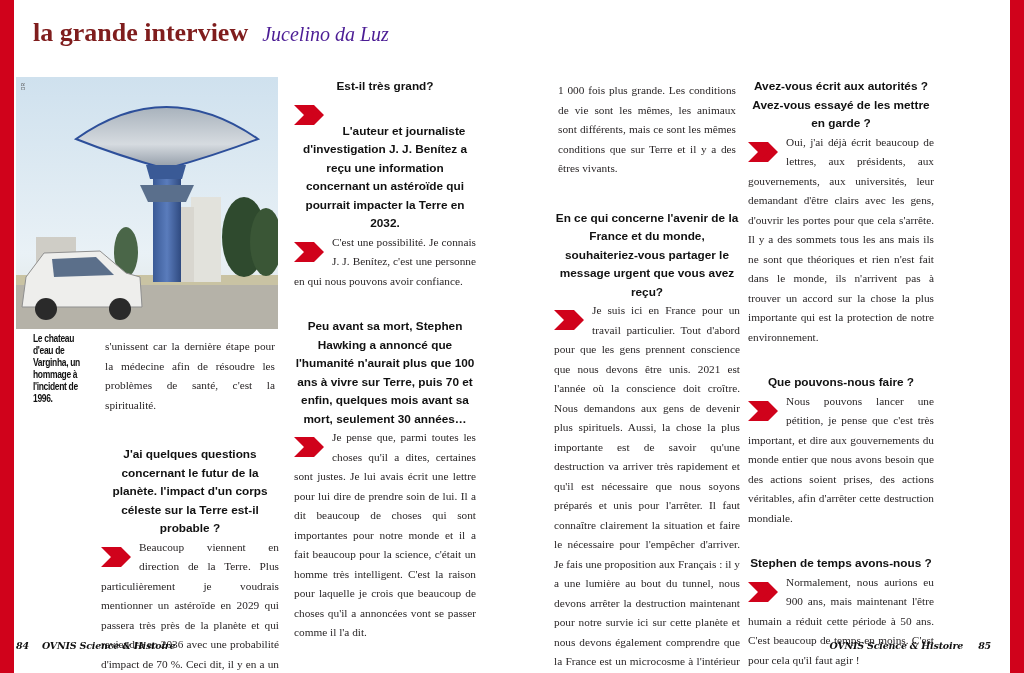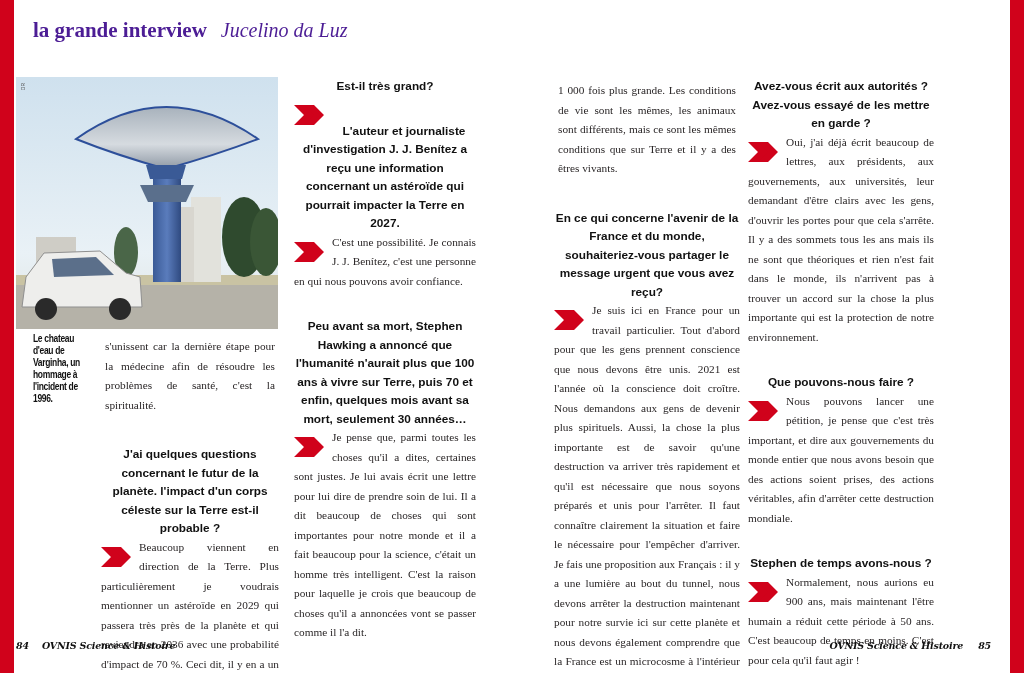--- a/index.html
+++ b/index.html
@@ -4,21 +4,21 @@
 <style>
   * { box-sizing: border-box; margin: 0; padding: 0; }
   html, body { width: 1024px; height: 673px; overflow: hidden; background: #ffffff; }
   body { position: relative; font-family: "Liberation Serif", serif; color: #231f20; }
 
   .red-bar { position: absolute; top: 0; height: 673px; background: #d0021b; }
   .red-bar.left { left: 0; width: 14px; }
   .red-bar.right { right: 0; width: 14px; }
 
   .header { position: absolute; left: 33px; top: 18px; height: 30px; display: flex; align-items: baseline; gap: 14px; }
-  .header .section { font-family: "Liberation Serif", serif; font-weight: bold; font-size: 21px; color: #4c1d95; }
+  .header .section { font-family: "Liberation Serif", serif; font-weight: bold; font-size: 26px; color: #7f1d1d; }
   .header .interviewee { font-family: "Liberation Serif", serif; font-style: italic; font-size: 20px; color: #4c1d95; }
 
   .photo { position: absolute; left: 16px; top: 77px; width: 262px; height: 252px; overflow: hidden; background: linear-gradient(#d6e6f2 0%, #e8f1f7 55%, #cfd3cf 80%, #b9b6ad 100%); }
   .photo svg { display: block; width: 100%; height: 100%; }
   .photo-credit { position: absolute; left: 4px; top: 6px; font-family: "Liberation Sans", sans-serif; font-size: 5px; color: #555; writing-mode: vertical-rl; transform: rotate(180deg); }
 
   .caption { position: absolute; left: 33px; top: 333px; width: 62px; font-family: "Liberation Sans", sans-serif; font-weight: bold; font-size: 10px; line-height: 12px; color: #111; letter-spacing: -0.4px; transform: scaleX(0.85); transform-origin: left top; width: 74px; }
 
   .col { position: absolute; font-size: 11.3px; line-height: 19.5px; text-align: justify; color: #2a2627; }
   .col1 { left: 101px; top: 333px; width: 178px; }
@@ -114,21 +114,21 @@
   <div class="q">Est-il très grand?</div>
   <div class="answer">
     <span class="arrow">
         <svg viewBox="0 0 30 28">
           <path d="M0 4 L12 4 L22 14 L12 24 L0 24 L10 14 Z" fill="#d0021b"></path>
           <path d="M10 4 L20 4 L30 14 L20 24 L10 24 L20 14 Z" fill="#d0021b"></path>
         </svg>
       </span>
   </div>
   <div class="spacer"></div>
-  <div class="q">L'auteur et journaliste d'investigation J. J. Benítez a reçu une information concernant un astéroïde qui pourrait impacter la Terre en 2027.</div>
+  <div class="q">L'auteur et journaliste d'investigation J. J. Benítez a reçu une information concernant un astéroïde qui pourrait impacter la Terre en 2032.</div>
   <div class="answer">
     <span class="arrow">
         <svg viewBox="0 0 30 28">
           <path d="M0 4 L12 4 L22 14 L12 24 L0 24 L10 14 Z" fill="#d0021b"></path>
           <path d="M10 4 L20 4 L30 14 L20 24 L10 24 L20 14 Z" fill="#d0021b"></path>
         </svg>
       </span>
     <span>C'est une possibilité. Je connais J. J. Benítez, c'est une personne en qui nous pouvons avoir confiance.</span>
   </div>
   <div class="spacer"></div>

